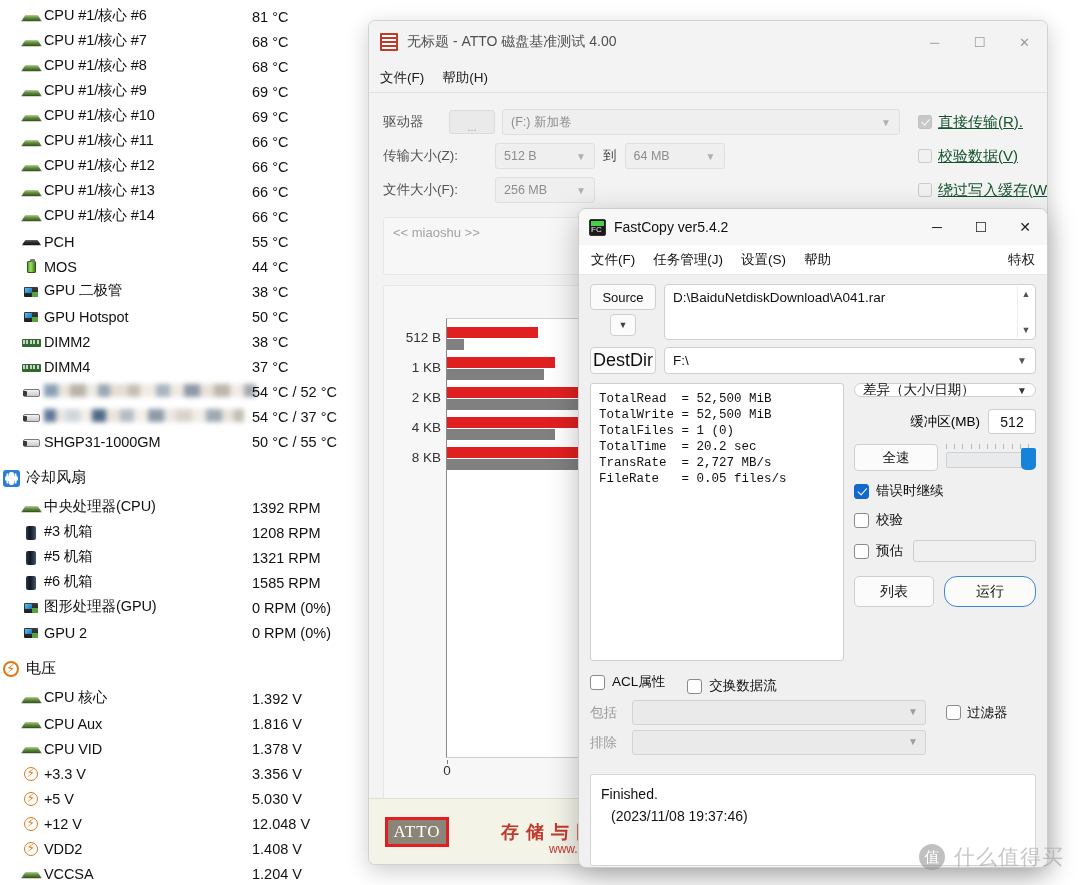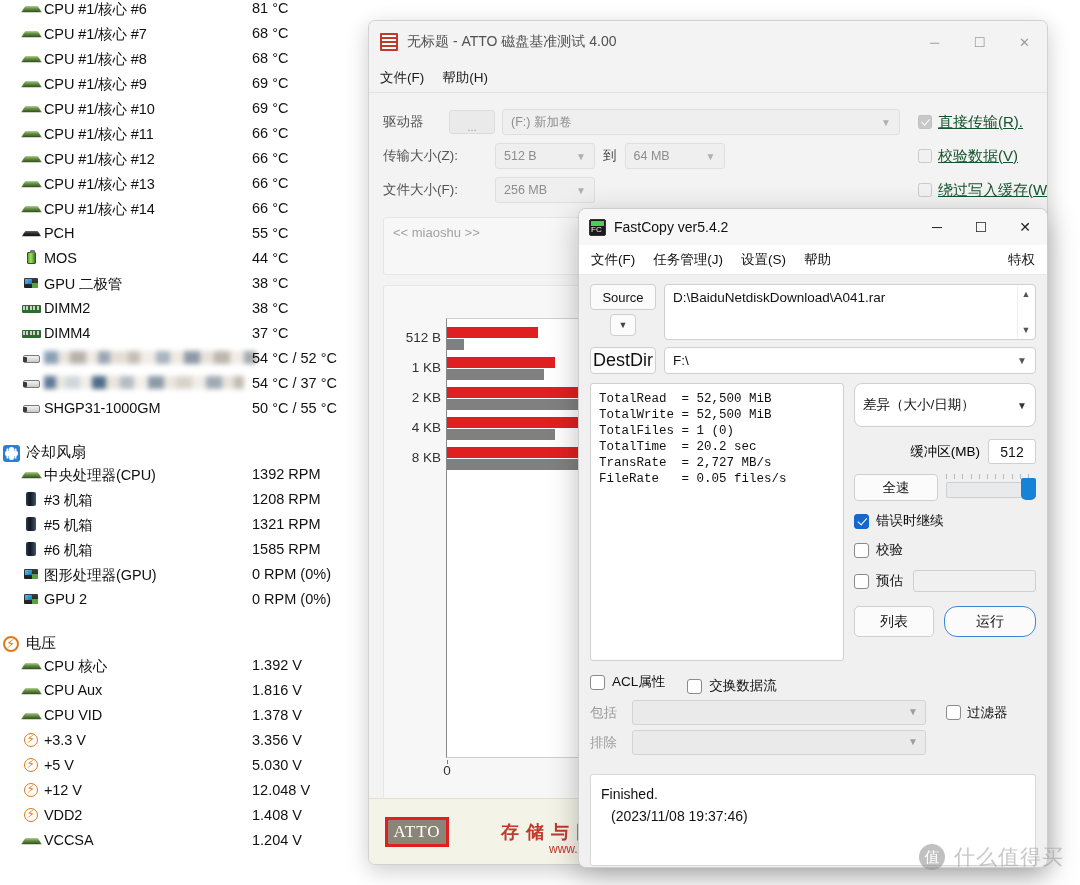--- a/index.html
+++ b/index.html
@@ -15,21 +15,21 @@
   
   #sensor-panel {
     position: absolute; left: 0; top: 0; width: 368px; height: 885px;
     background: #ffffff;
     overflow: hidden;
   }
   .sensor-row {
     position: relative;
     height: 25px;
     display: flex;
-    align-items: flex-start;
+    align-items: flex-end;
     padding-left: 22px;
   }
   .sensor-row .ico {
     width: 19px; height: 16px; flex: 0 0 19px;
     margin-right: 3px;
     position: relative;
   }
   .sensor-row .nm {
     font-size: 14.5px;
     color: #111;
@@ -360,21 +360,21 @@
   .fc-dest-field .chev { position:absolute; right:8px; color:#555; font-size:10px; }
   .fc-mid { display:flex; gap: 10px; }
   #fc-log {
     width: 262px; height: 278px; background:#fff; border:1px solid #cfcfcf;
     border-radius:3px; padding: 7px 8px;
     font-family:"Liberation Mono","DejaVu Sans Mono", monospace;
     font-size: 12.5px; color:#111; line-height: 16px; white-space: pre;
   }
   .fc-right { flex:1; display:flex; flex-direction:column; }
   .fc-mode {
-    height: 44px; background:#fff; border:1px solid #cfcfcf; border-radius:8px;
+    height: 14px; background:#fff; border:1px solid #cfcfcf; border-radius:8px;
     display:flex; align-items:center; padding: 0 8px; font-size: 13.5px; color:#111;
     position:relative;
   }
   .fc-mode .chev { position:absolute; right:8px; color:#333; font-size:10px; }
   .fc-buf-row { display:flex; align-items:center; justify-content:flex-end; margin-top: 12px; gap: 8px; }
   .fc-buf-lbl { font-size: 13.5px; color:#000000; }
   .fc-buf-val {
     width: 48px; height: 25px; background:#fff; border:1px solid #cfcfcf;
     border-radius:3px; display:flex; align-items:center; justify-content:center;
     font-size: 14px; color:#111;
@@ -535,20 +535,27 @@
         </span>
         <span class="nm">MOS</span>
         <span class="val">44 °C</span>
       </div>
       <div class="sensor-row">
         <span class="ico">
           <i class="ic-gpu"></i>
         </span>
         <span class="nm">GPU 二极管</span>
         <span class="val">38 °C</span>
+      </div>
+      <div class="sensor-row">
+        <span class="ico">
+          <i class="ic-gpu"></i>
+        </span>
+        <span class="nm">GPU Hotspot</span>
+        <span class="val">50 °C</span>
       </div>
       <div class="sensor-row">
         <span class="ico">
           <i class="ic-dimm"></i>
         </span>
         <span class="nm">DIMM2</span>
         <span class="val">38 °C</span>
       </div>
       <div class="sensor-row">
         <span class="ico">

